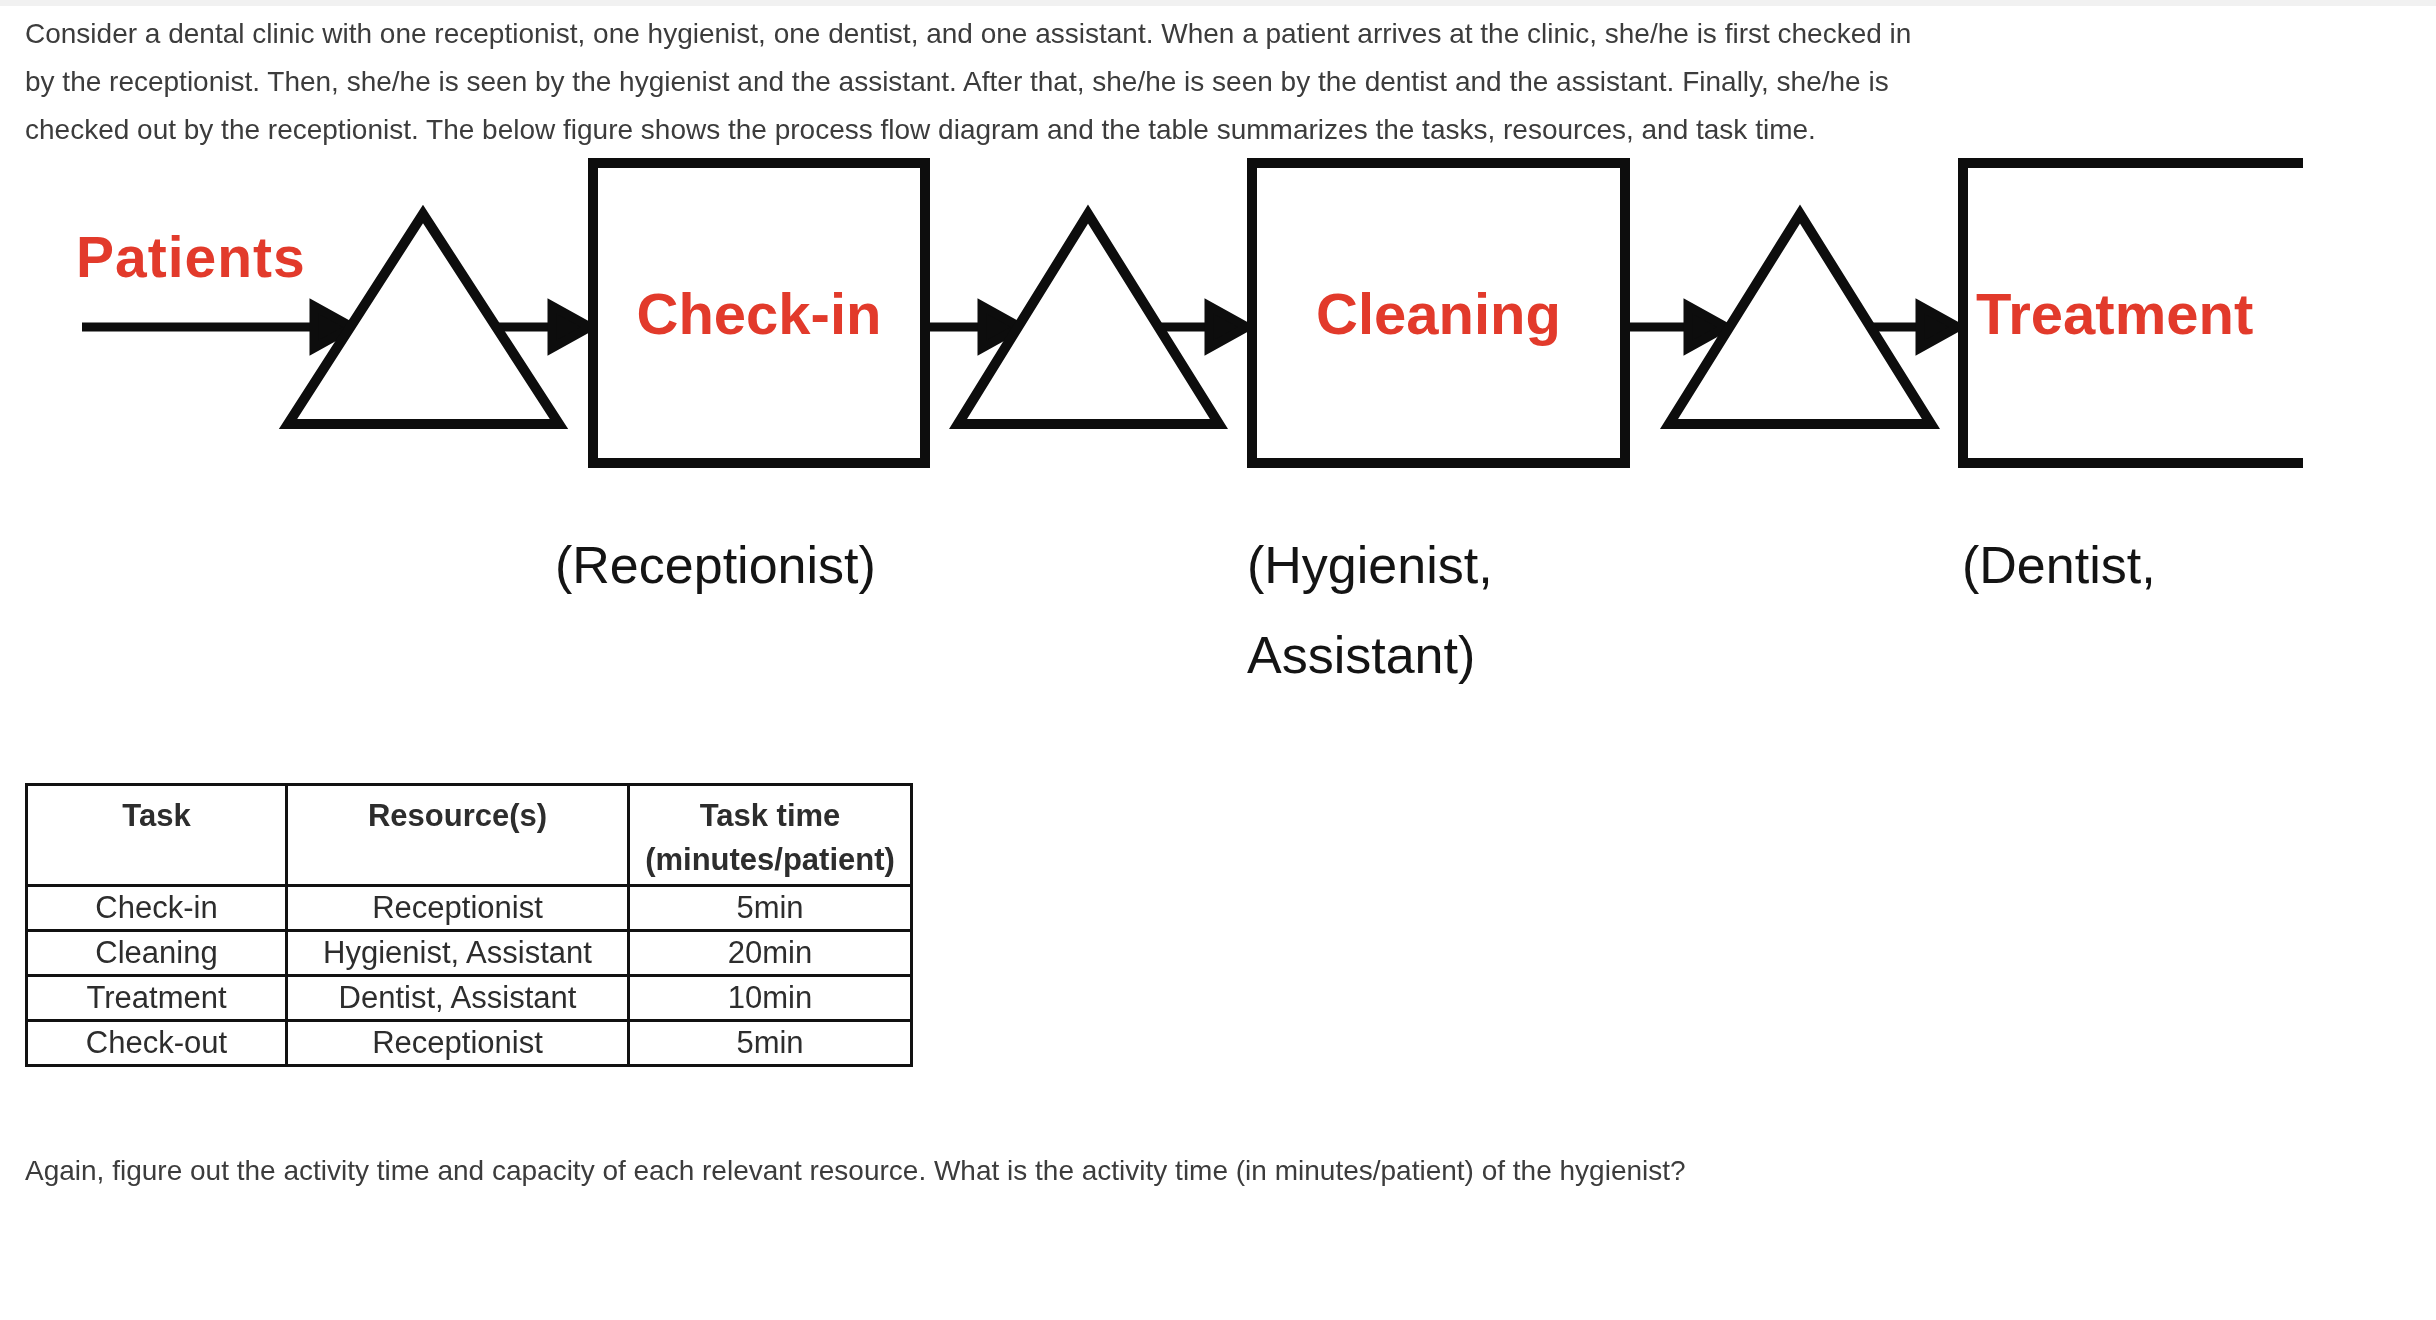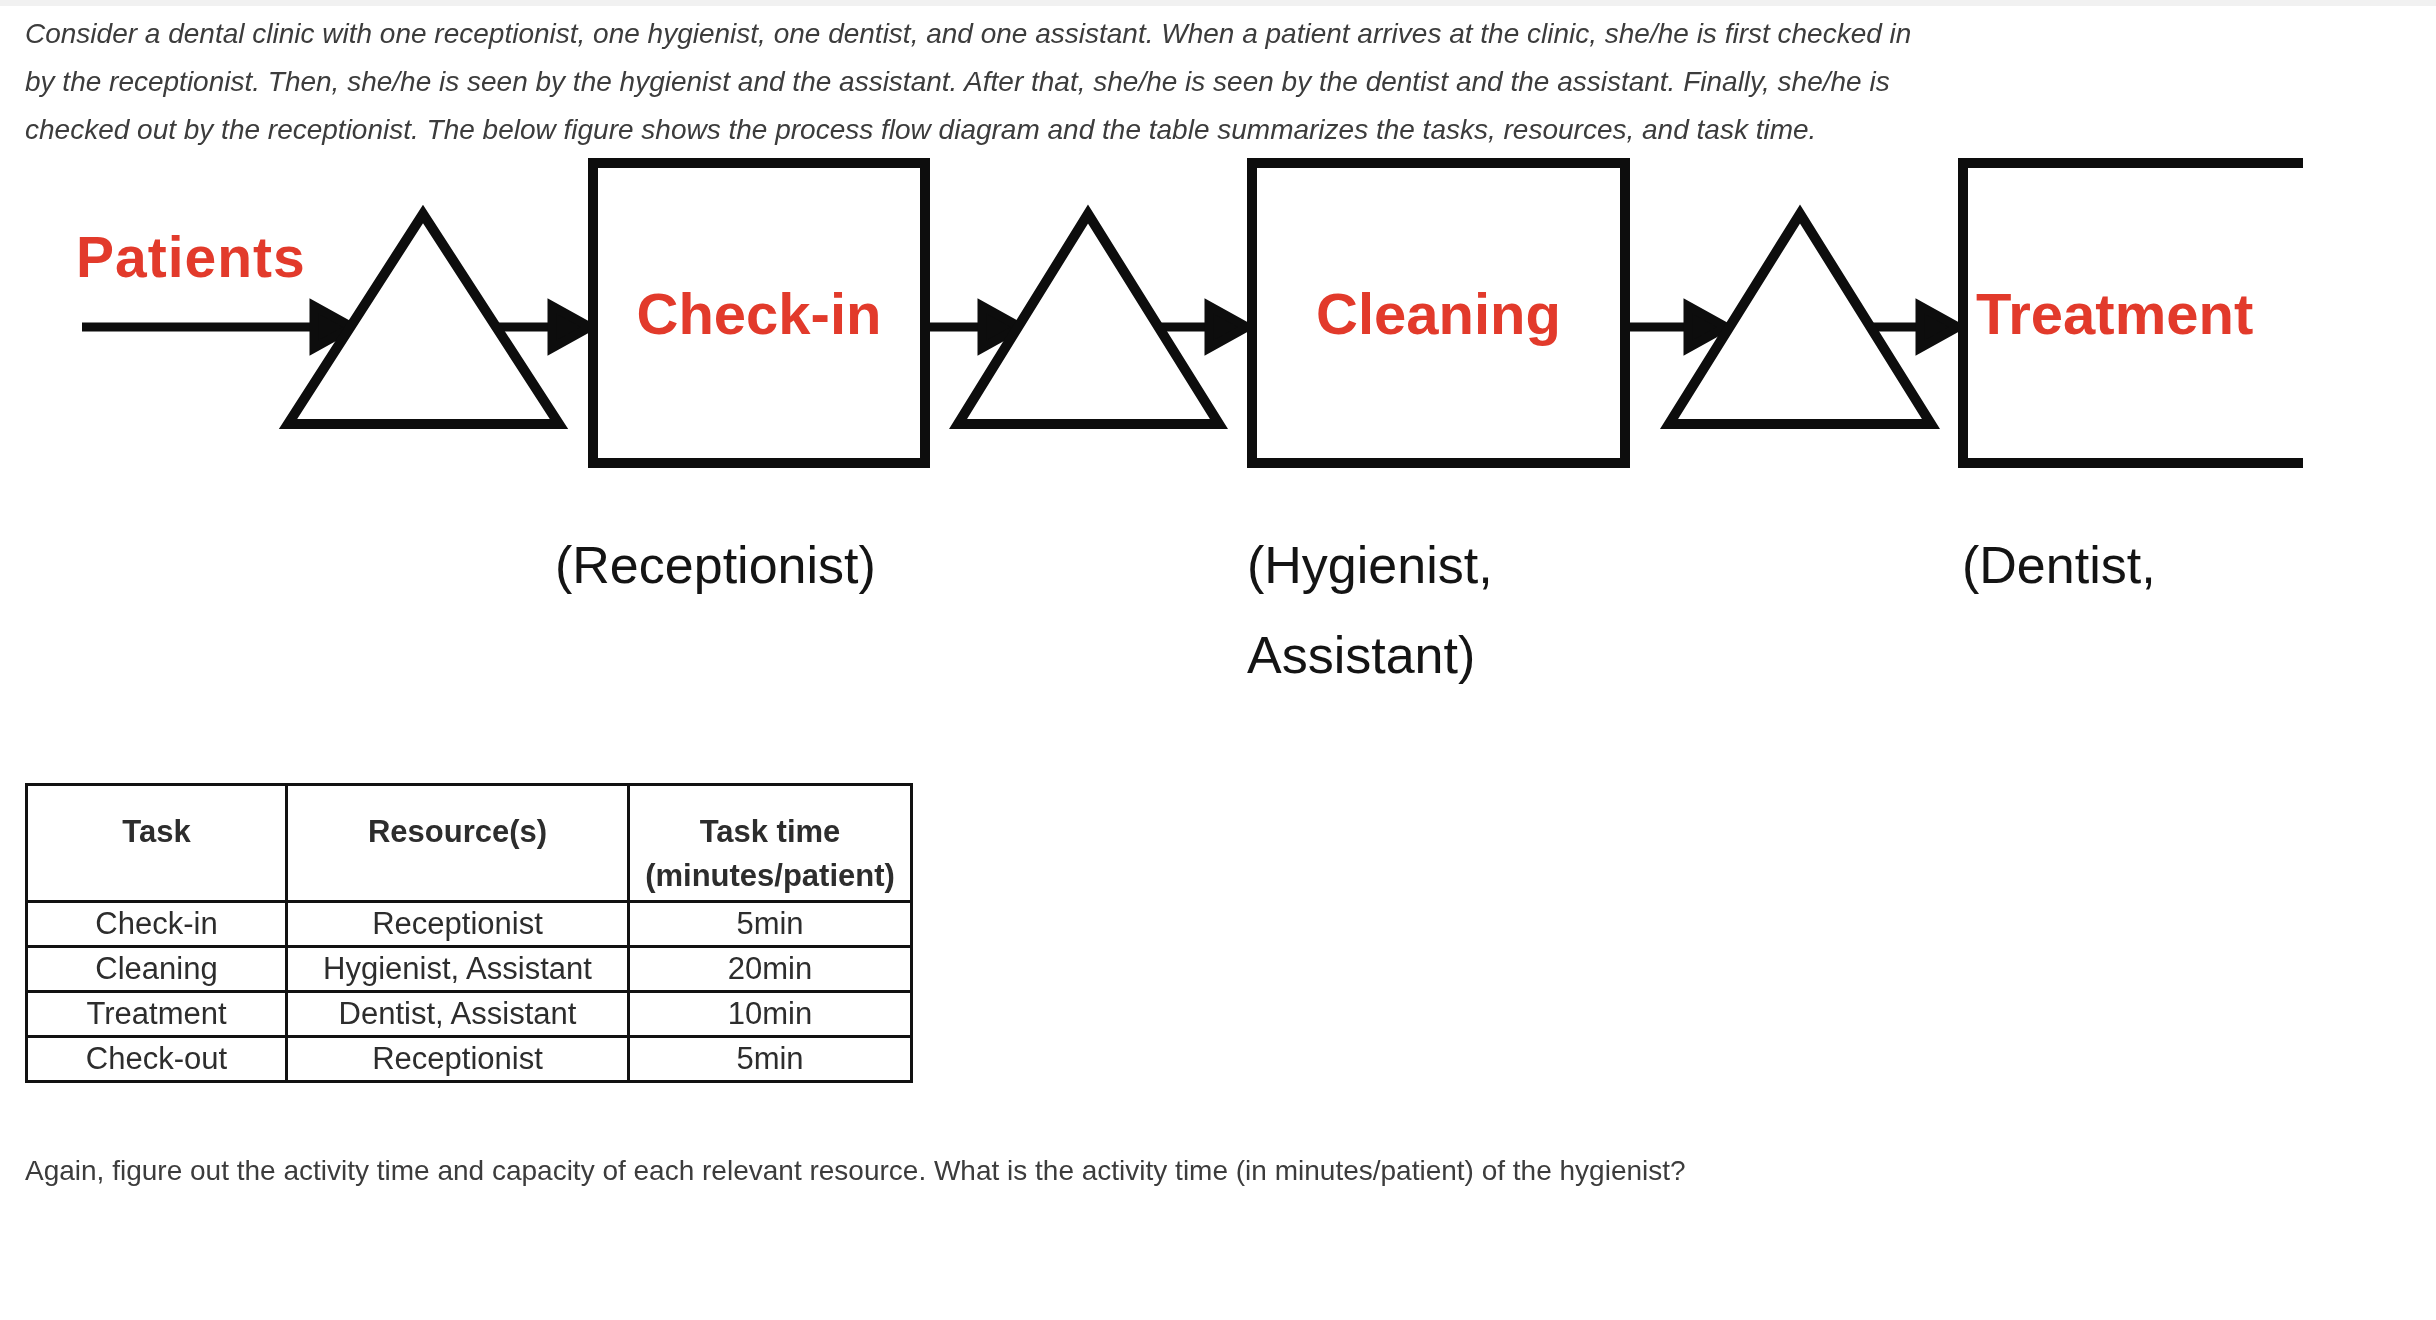--- a/index.html
+++ b/index.html
@@ -3,41 +3,41 @@
 <meta charset="utf-8">
 <style>
   html,body{margin:0;padding:0;}
   body{
     width:2436px;height:1320px;position:relative;background:#ffffff;
     font-family:"Liberation Sans","DejaVu Sans",sans-serif;
     overflow:hidden;
   }
   .top-strip{position:absolute;left:0;top:0;width:2436px;height:6px;background:#f1f1f1;}
   .intro{position:absolute;left:25px;top:10px;width:2400px;font-size:28px;line-height:48px;color:#3c3c3c;}
-  .intro div{white-space:nowrap;font-style:italic;}
+  .intro div{white-space:nowrap;}
 
   
   .figure{position:absolute;left:0;top:0;width:2024px;height:720px;}
   .figure svg{position:absolute;left:0;top:0;pointer-events:none;}
   .patients-label{position:absolute;left:76px;top:224px;font-size:57px;font-weight:bold;letter-spacing:1px;}
   .task-box{position:absolute;top:158px;height:290px;border:10px solid #0d0d0d;background:#ffffff;
             display:flex;align-items:center;justify-content:center;overflow:hidden;}
   .task-box .box-label{font-size:58px;font-weight:bold;white-space:nowrap;}
   .box-checkin{left:588px;width:322px;}
   .box-cleaning{left:1247px;width:363px;}
   .box-treatment{left:1958px;width:327px;border-right:none;justify-content:flex-start;padding-left:8px;}
   .resource-label{position:absolute;top:520px;font-size:52px;line-height:90px;color:#141414;text-align:left;white-space:nowrap;}
   .res-1{left:555px;width:410px;}
   .res-2{left:1247px;width:383px;}
   .res-3{left:1962px;width:320px;}
 
   
   .task-table{position:absolute;left:25px;top:783px;border-collapse:collapse;table-layout:fixed;color:#2d2d2d;}
   .task-table th,.task-table td{border:3px solid #111111;padding:0;text-align:center;}
-  .task-table th{height:90px;vertical-align:top;padding-top:24px;font-size:31px;font-weight:bold;line-height:44px;}
+  .task-table th{height:90px;vertical-align:top;padding-top:8px;font-size:31px;font-weight:bold;line-height:44px;}
   .task-table td{height:42px;vertical-align:middle;font-size:31px;font-weight:normal;}
   .col-task{width:260px;}
   .col-res{width:342px;}
   .col-time{width:283px;}
 
   .question{position:absolute;left:25px;top:1155px;width:2380px;font-size:28px;color:#3c3c3c;white-space:nowrap;}
 </style>
 </head>
 <body>
 

